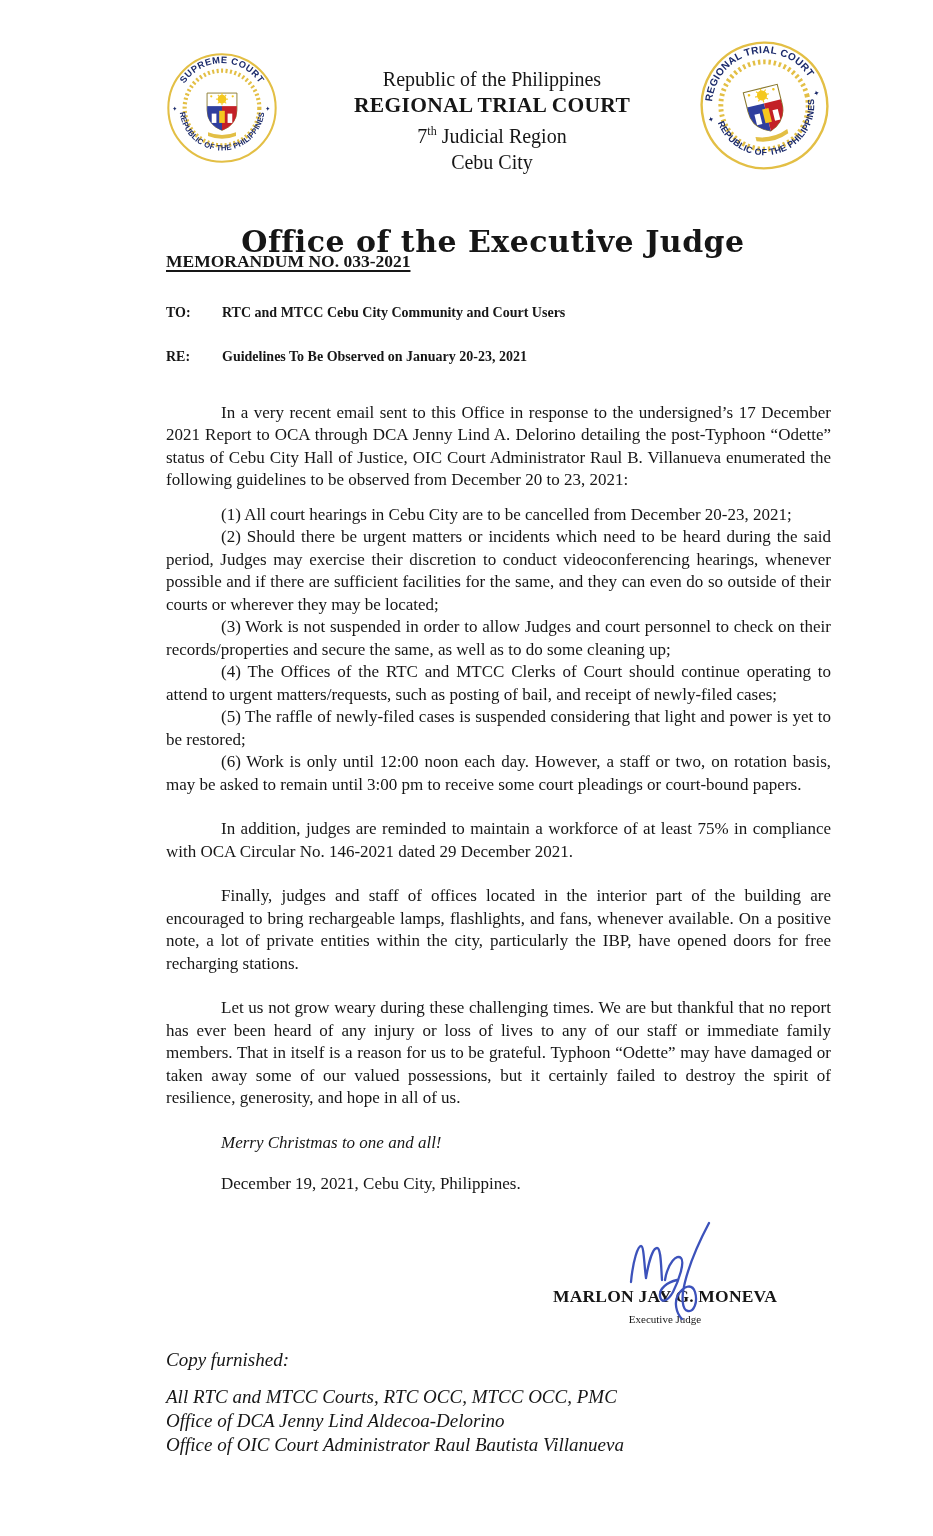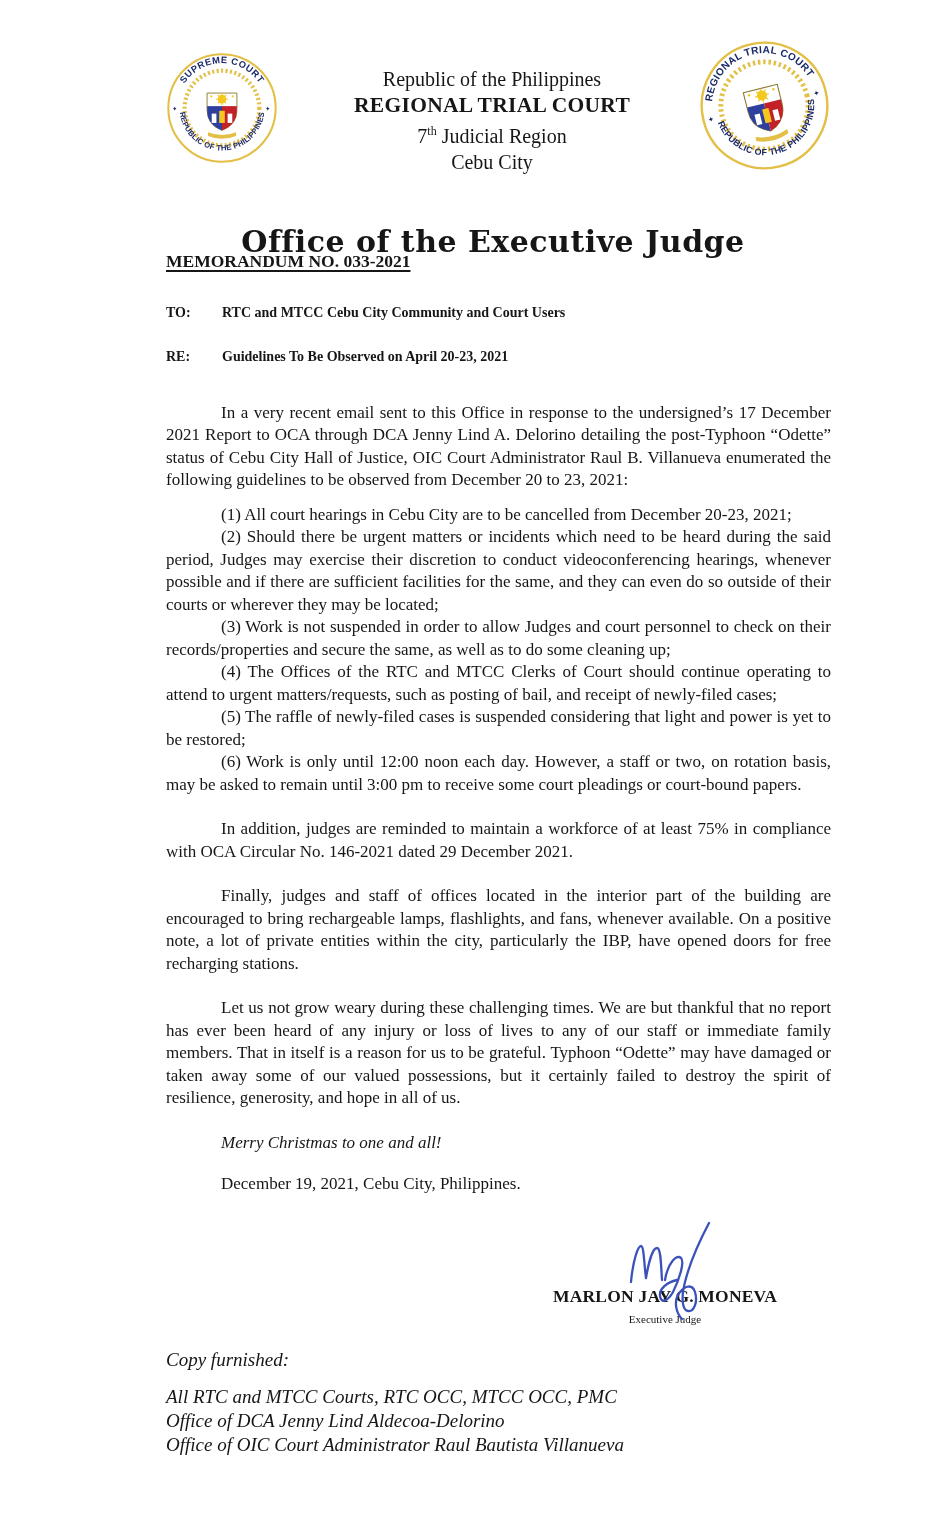--- a/index.html
+++ b/index.html
@@ -141,21 +141,21 @@
 
   <div class="content">
     <div class="memo-number">MEMORANDUM NO. 033-2021</div>
 
     <div class="addr-row">
       <span class="addr-label">TO:</span>
       <span class="addr-value">RTC and MTCC Cebu City Community and Court Users</span>
     </div>
     <div class="addr-row re-row">
       <span class="addr-label">RE:</span>
-      <span class="addr-value">Guidelines To Be Observed on April 20-23, 2021</span>
+      <span class="addr-value">Guidelines To Be Observed on January 20-23, 2021</span>
     </div>
 
     <p class="para">In a very recent email sent to this Office in response to the undersigned’s 17 December 2021 Report to OCA through DCA Jenny Lind A. Delorino detailing the post-Typhoon “Odette” status of Cebu City Hall of Justice, OIC Court Administrator Raul B. Villanueva enumerated the following guidelines to be observed from December 20 to 23, 2021:</p>
 
     <div class="guidelines">
       <p class="para">(1) All court hearings in Cebu City are to be cancelled from December 20-23, 2021;</p>
       <p class="para">(2) Should there be urgent matters or incidents which need to be heard during the said period, Judges may exercise their discretion to conduct videoconferencing hearings, whenever possible and if there are sufficient facilities for the same, and they can even do so outside of their courts or wherever they may be located;</p>
       <p class="para">(3) Work is not suspended in order to allow Judges and court personnel to check on their records/properties and secure the same, as well as to do some cleaning up;</p>
       <p class="para">(4) The Offices of the RTC and MTCC Clerks of Court should continue operating to attend to urgent matters/requests, such as posting of bail, and receipt of newly-filed cases;</p>
       <p class="para">(5) The raffle of newly-filed cases is suspended considering that light and power is yet to be restored;</p>

